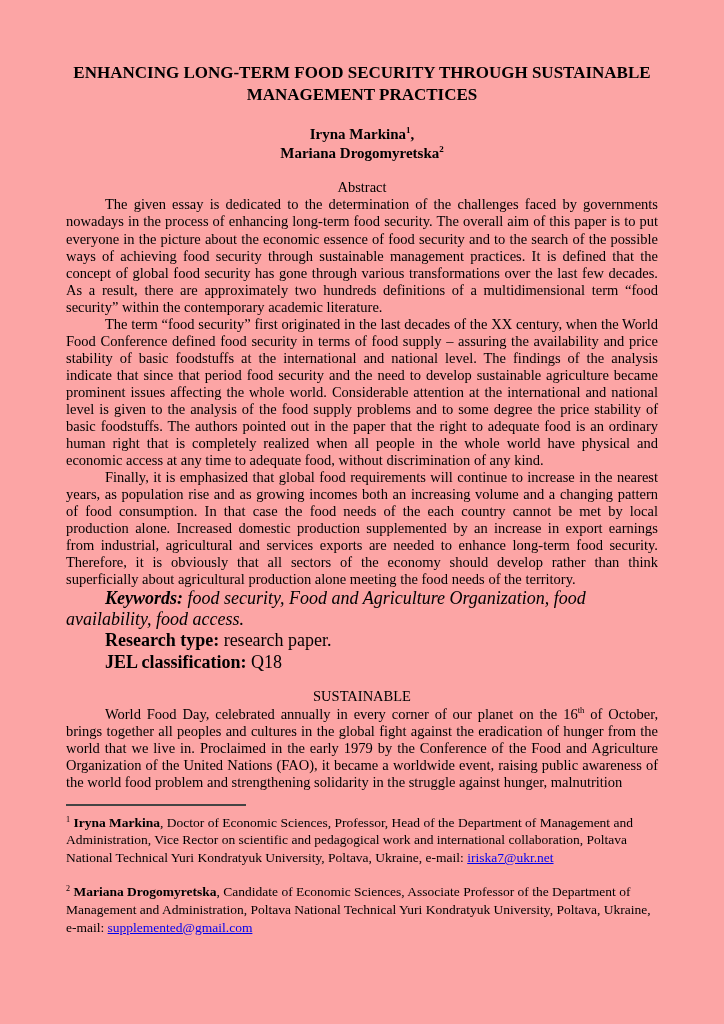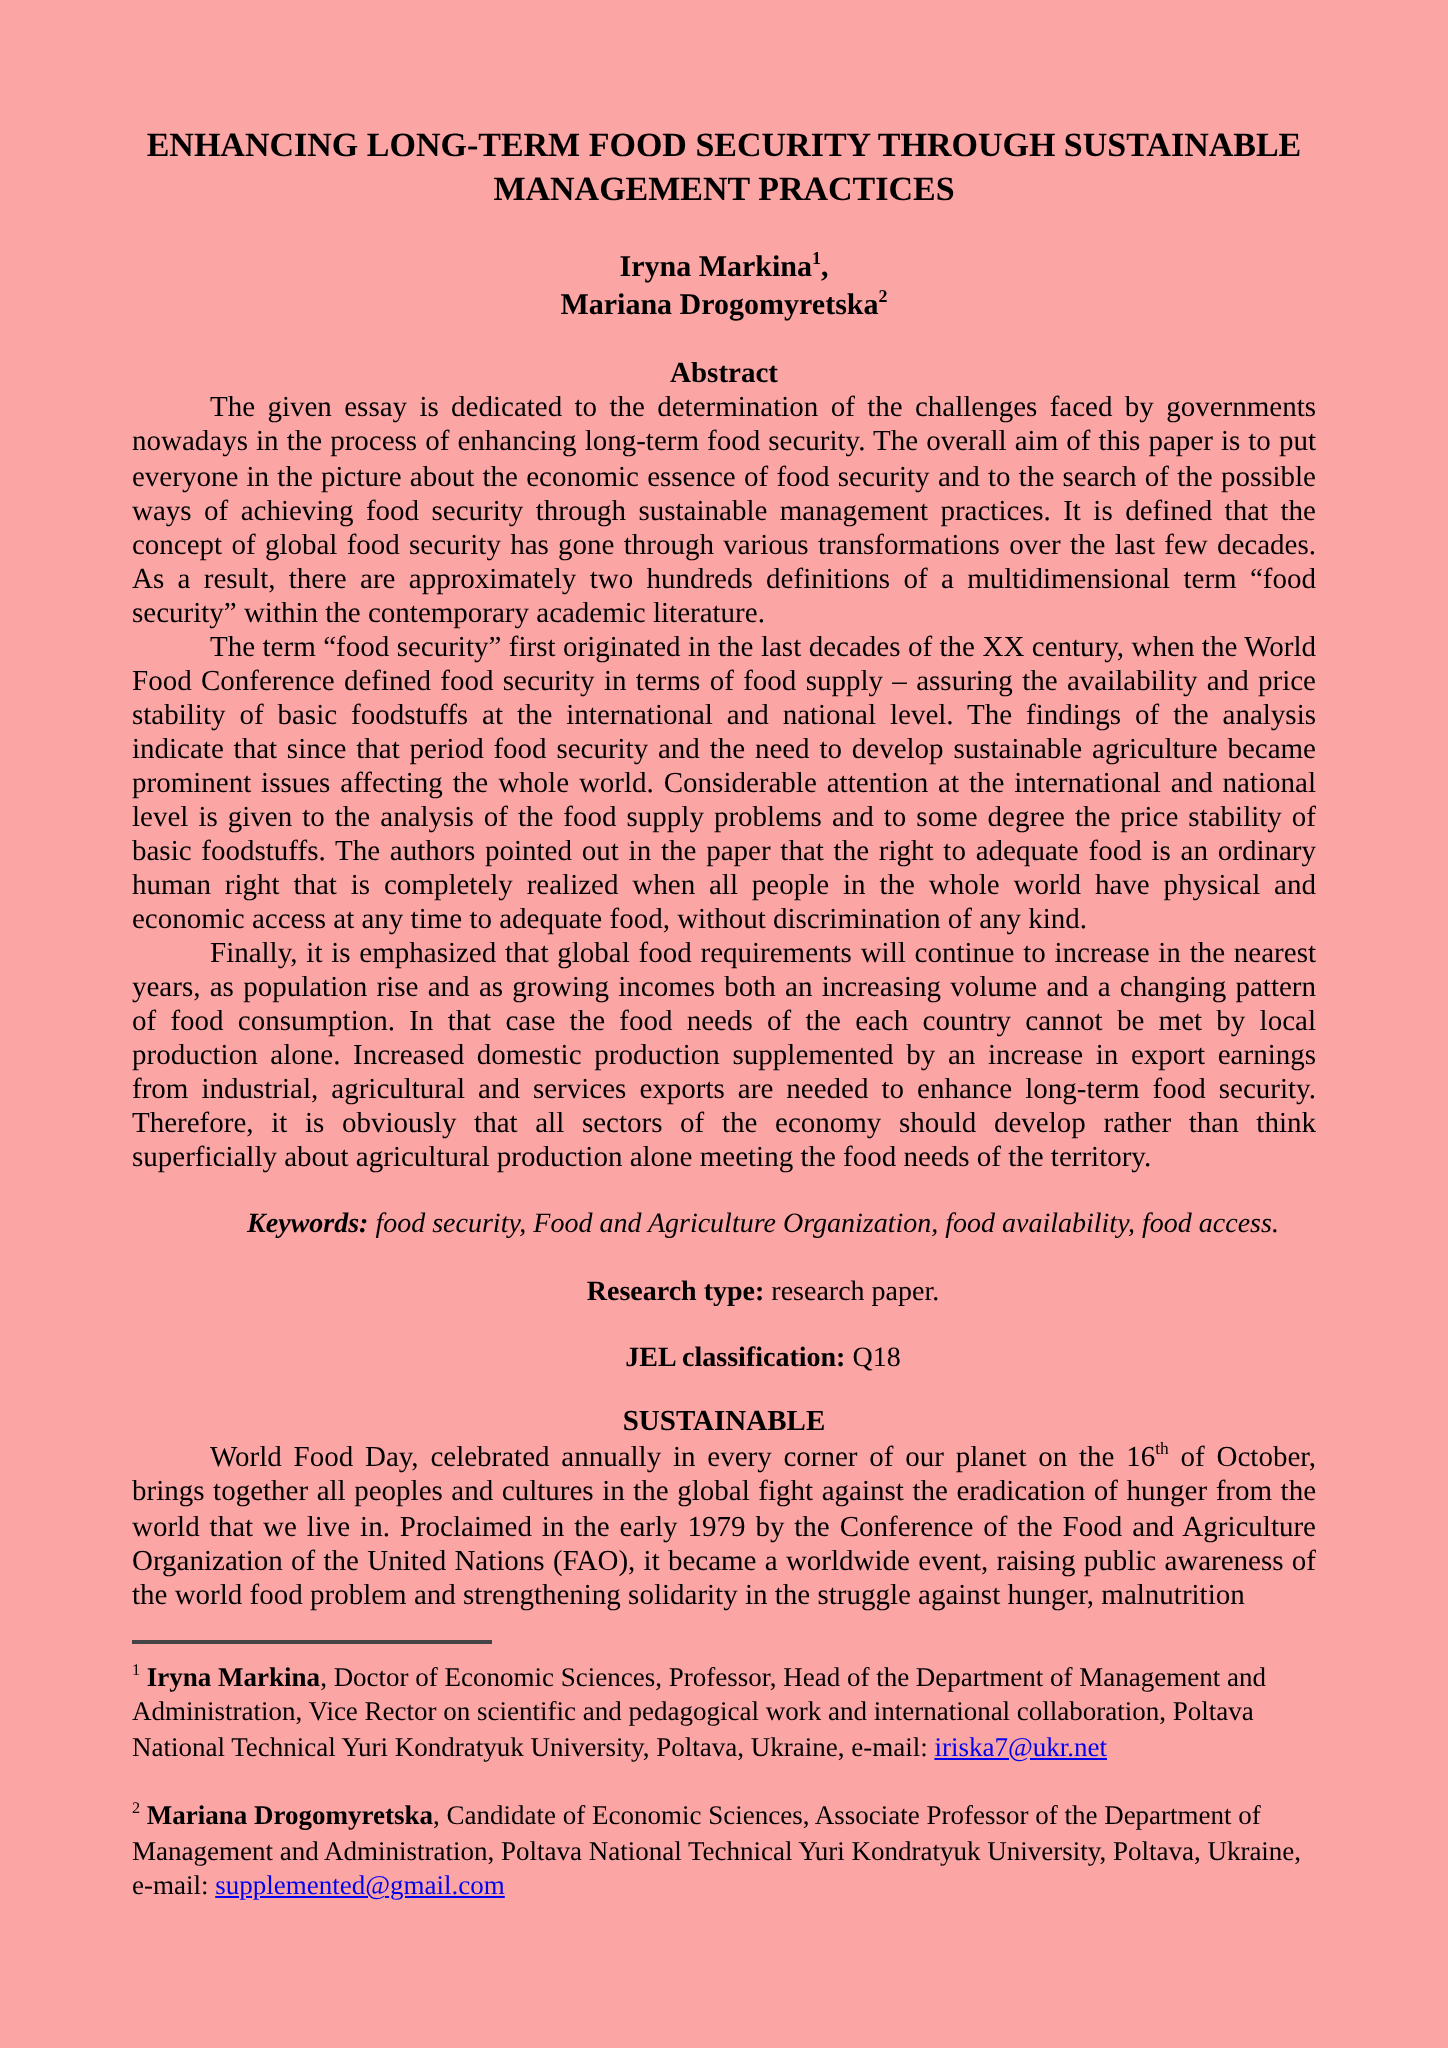--- a/index.html
+++ b/index.html
@@ -22,33 +22,31 @@
     text-align: center; line-height: 1.28;
   }
   .authors {
     margin-top: 19px;
     text-align: center;
     font-weight: bold; font-size: 15px; line-height: 1.3;
   }
   sup { font-size: 0.6em; vertical-align: super; line-height: 0; }
   .section-heading {
     margin-top: 15px;
-    font-size: 14.5px; font-weight: bold;
+    font-size: 14.5px; font-weight: normal;
     text-align: center; line-height: 1.17;
   }
   .body-para {
     font-size: 14.5px; line-height: 1.175;
     text-align: justify; text-indent: 39px;
   }
   .first-after-heading { margin-top: 1px; }
   .meta-line {
-    font-size: 14px; line-height: 1.175;
+    font-size: 18px; line-height: 1.175;
     text-indent: 39px;
-    margin-top: 17px;
-    text-align: center;
   }
   .bi { font-weight: bold; font-style: italic; }
   .it { font-style: italic; }
   .b  { font-weight: bold; }
   .footnote-sep {
     width: 180px; height: 0;
     border-top: 2px solid #444444;
     margin: 13px 0 8px 0;
   }
   .footnote {

